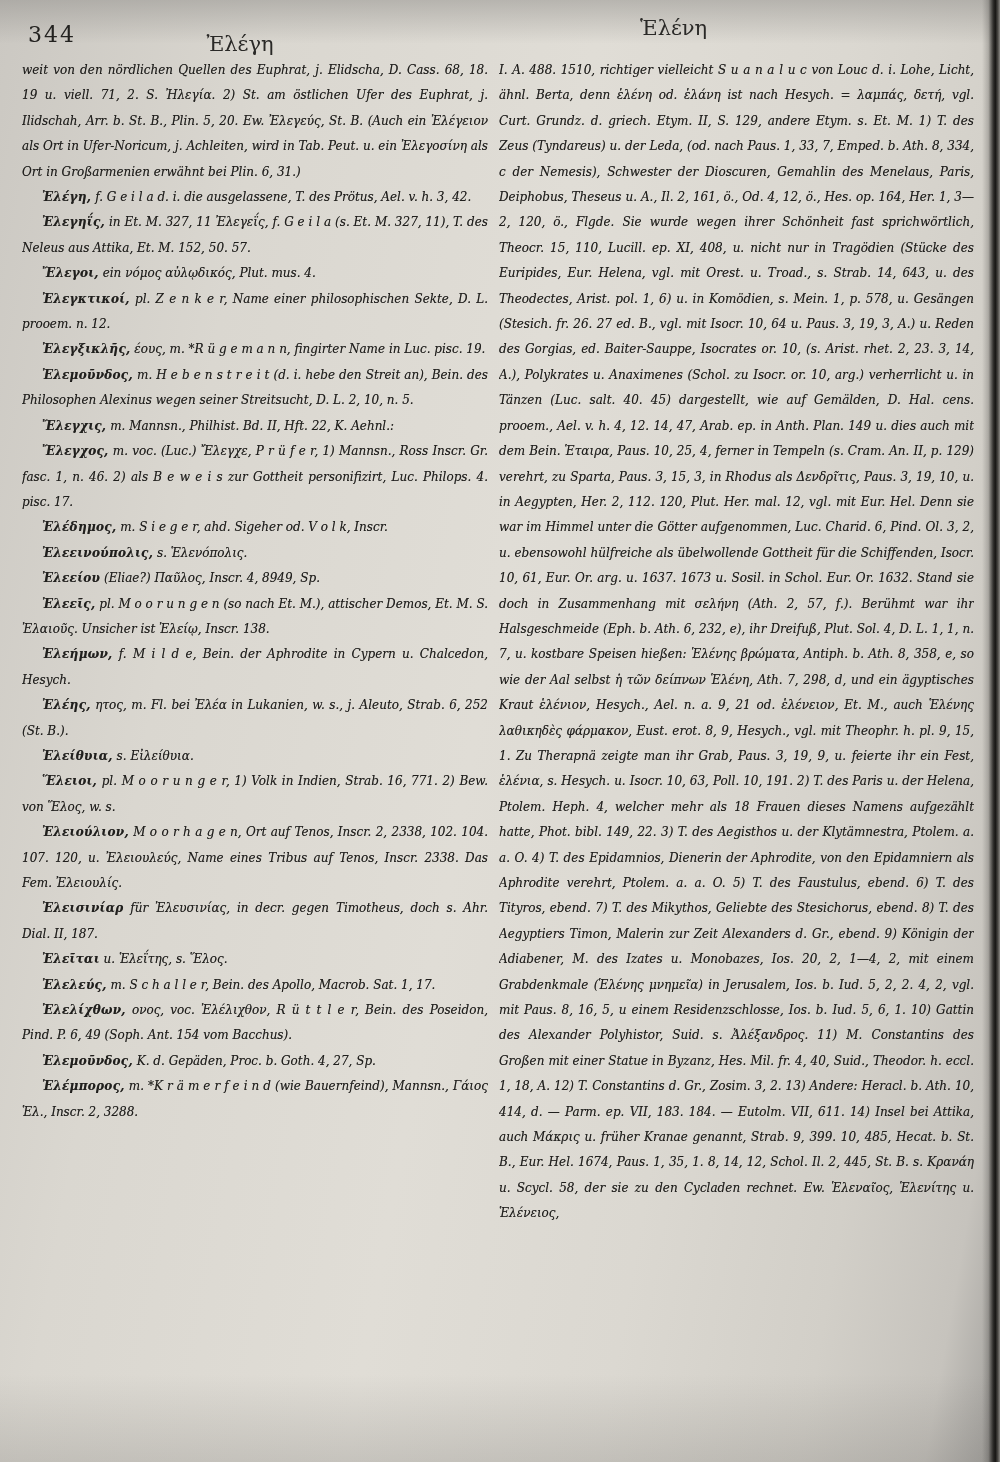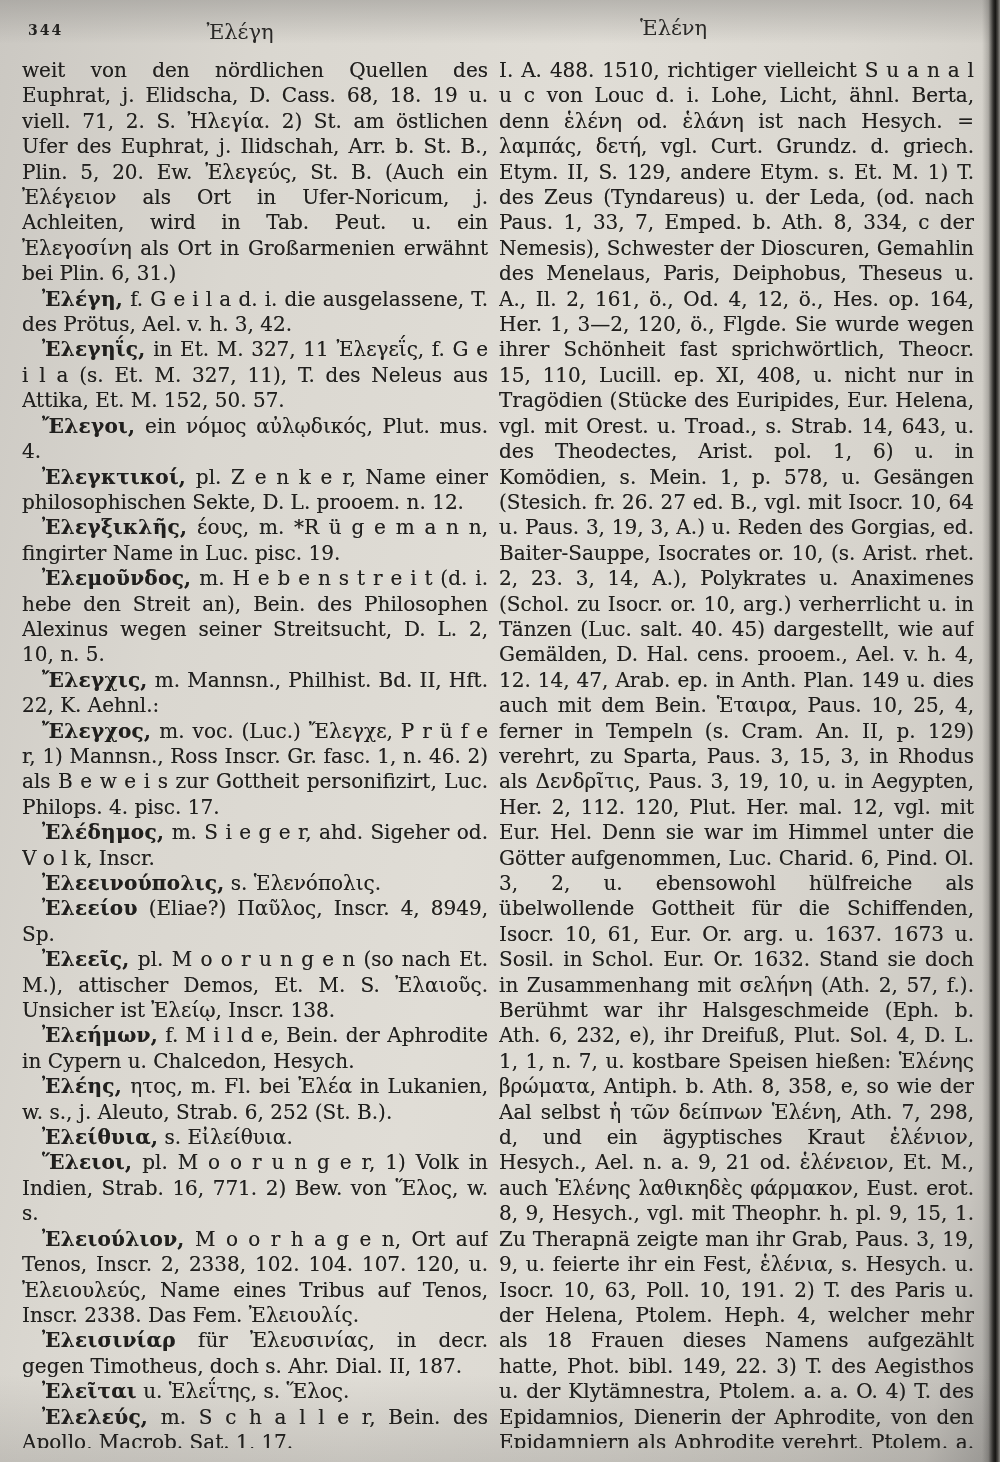--- a/index.html
+++ b/index.html
@@ -27,43 +27,44 @@
       rgba(25,24,22,0.85) 62%,
       #171614 74%,
       #4a4844 88%,
       #8b8985 100%);
   }
   .header {
     position: absolute; top: 16px; left: 0; right: 0; height: 40px;
   }
   .page-number {
     position: absolute; left: 28px; top: 6px;
-    font-size: 14px; letter-spacing: 2px; color: #232220; font-weight: bold;
+    font-size: 22px; letter-spacing: 2px; color: #232220;
   }
   .keyword-left {
-    position: absolute; left: 160px; width: 160px; top: 4px;
+    position: absolute; left: 160px; width: 160px; top: 16px;
     text-align: center; font-size: 21px; color: #2a2927;
   }
   .keyword-right {
     position: absolute; left: 640px; width: 160px; top: 0px;
     font-size: 21px; color: #2a2927;
   }
   .columns {
     position: absolute; top: 58px; left: 22px;
     width: 952px; height: 1390px;
     display: flex; gap: 11px;
     overflow: hidden;
   }
   .col {
     overflow: hidden;
-    font-size: 20px;
+    font-size: 12px;
     line-height: 25.4px;
     text-align: justify;
     color: #201f1d;
     text-shadow: 0 0 0.5px rgba(35,34,32,0.55);
+    font-style: italic;
   }
   .col-left  { width: 466px; }
   .col-right { width: 475px; }
   .col p { margin: 0; padding: 0; }
   .col p.entry { text-indent: 20px; }
   .col p.cont  { text-indent: 0; }
   .lemma { font-weight: bold; letter-spacing: 0.3px; }
 </style>
 </head>
 <body>

